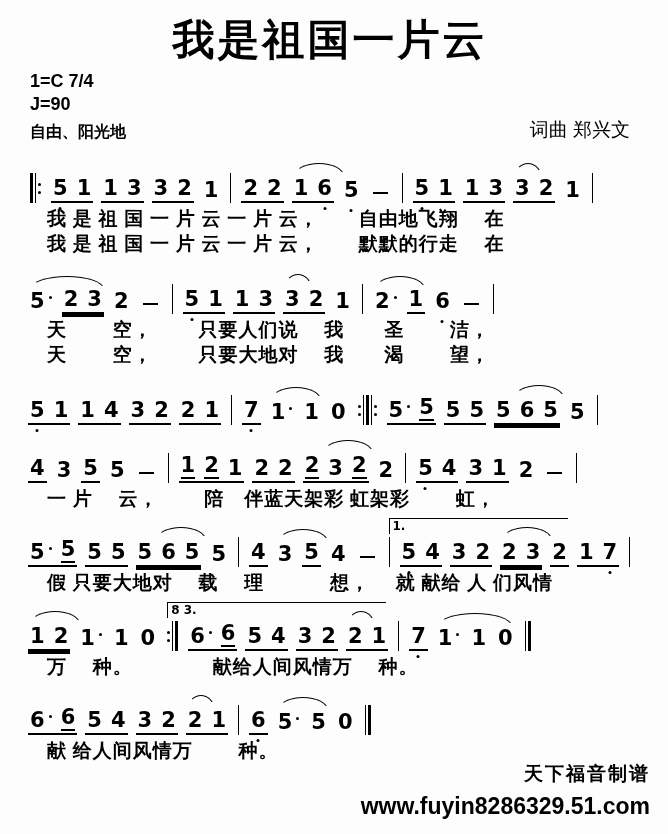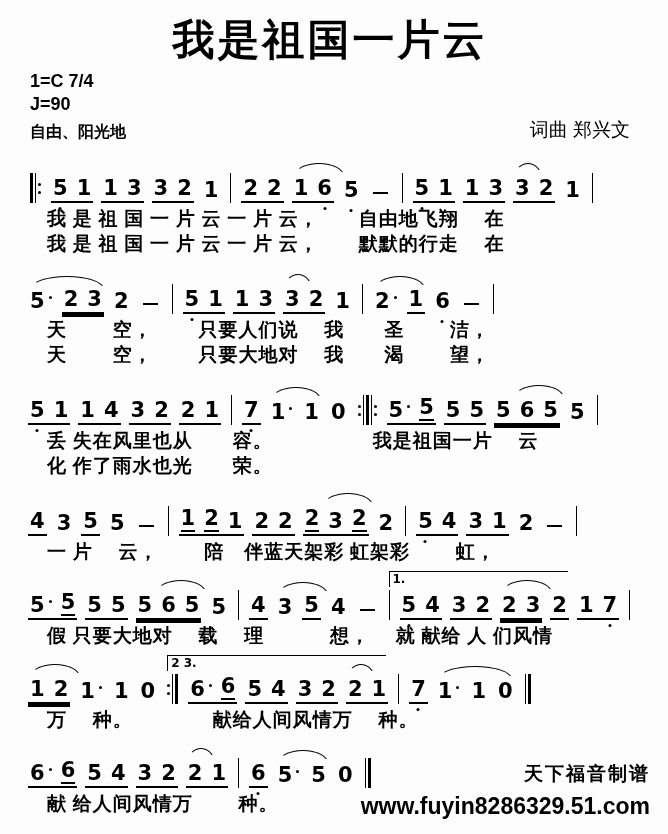--- a/index.html
+++ b/index.html
@@ -315,24 +315,20 @@
           </span>
           <span class="cell">
             <span class="grp">
               <span class="note"><span class="nt">5</span></span>
             </span>
           </span>
           <span class="bar">
             <span class="bl"></span>
           </span>
         </div>
-        <div class="lyrics">
-          <div class="lyric">丢 失在风里也从　　容。　　　　　我是祖国一片　 云</div>
-          <div class="lyric">化 作了雨水也光　　荣。</div>
-        </div>
       </div>
       <div class="music-line">
         <div class="notes-row">
           <span class="cell">
             <span class="grp u1">
               <span class="note"><span class="nt">4</span></span>
             </span>
           </span>
           <span class="cell">
             <span class="grp">
@@ -526,21 +522,21 @@
               <span class="note"><span class="nt">0</span></span>
             </span>
           </span>
           <span class="bar">
             <span class="dots">
               <i></i>
               <i></i>
             </span>
             <span class="bl"></span>
             <span class="bl thick"></span>
-            <span class="volta" style="width: 215px;">2 3.</span>
+            <span class="volta" style="width: 215px;">8 3.</span>
           </span>
           <span class="cell">
             <span class="grp u1">
               <span class="note hasdot"><span class="nt">6</span><span class="dotafter"></span></span>
               <span class="note xu"><span class="nt">6</span></span>
             </span>
           </span>
           <span class="cell">
             <span class="grp u1">
               <span class="note"><span class="nt">5</span></span>

